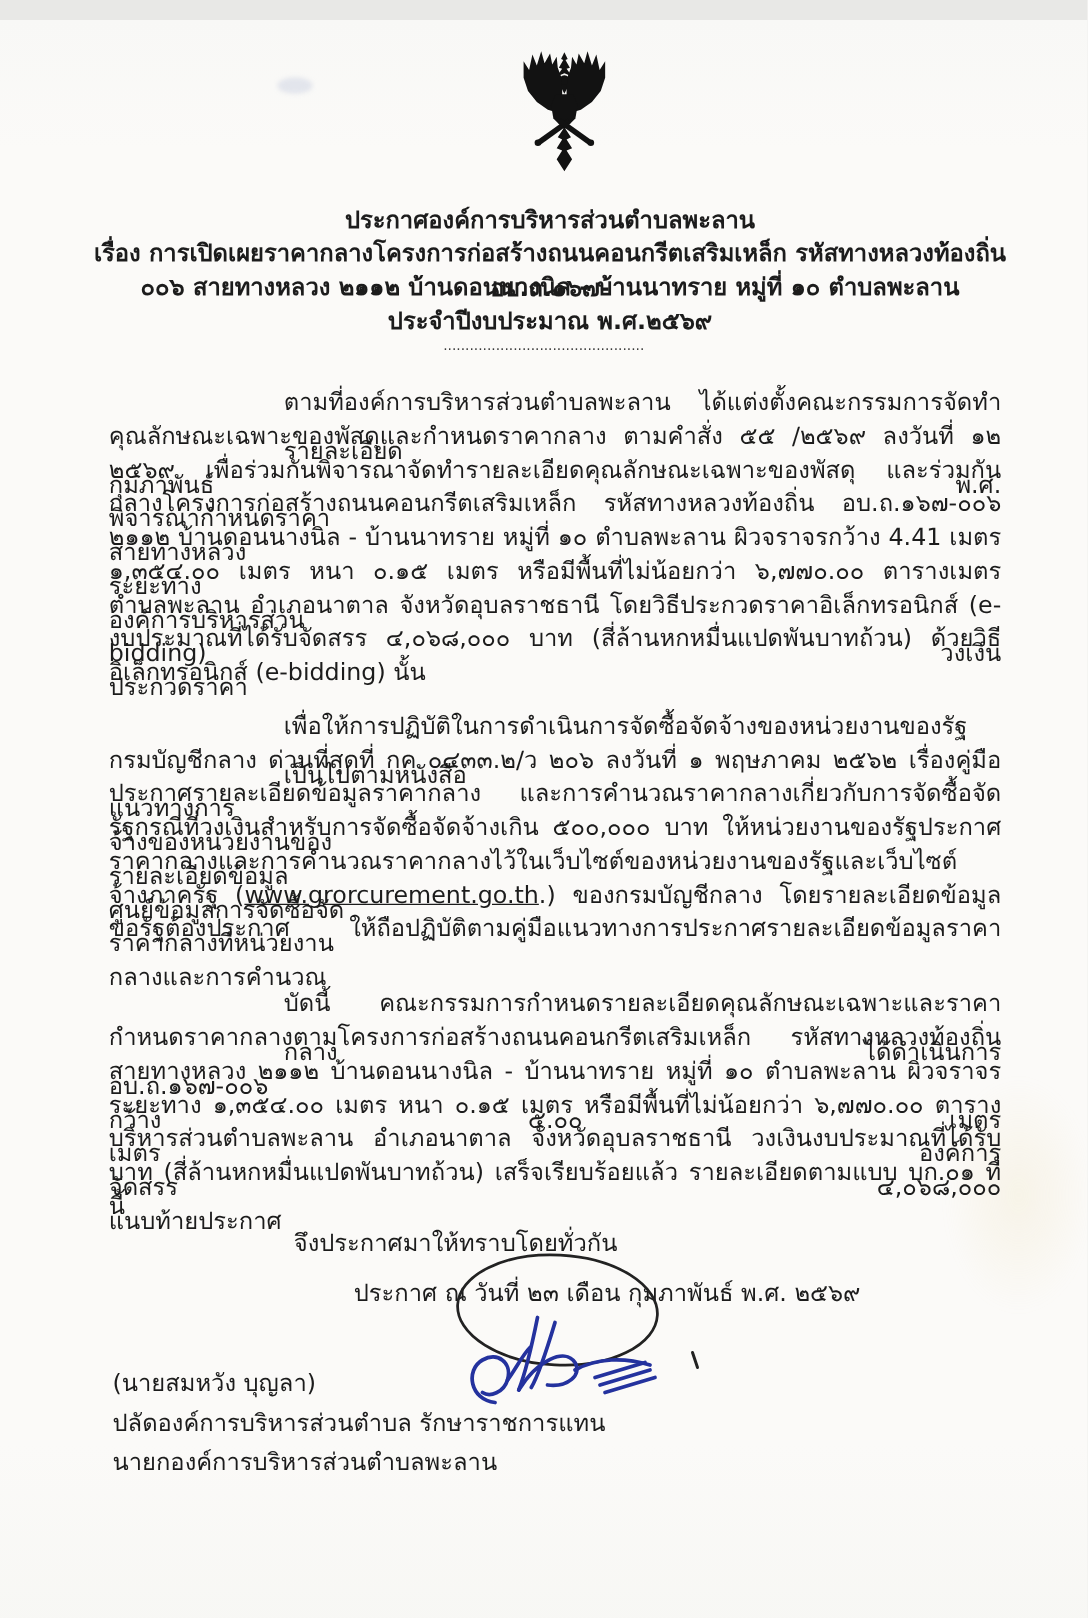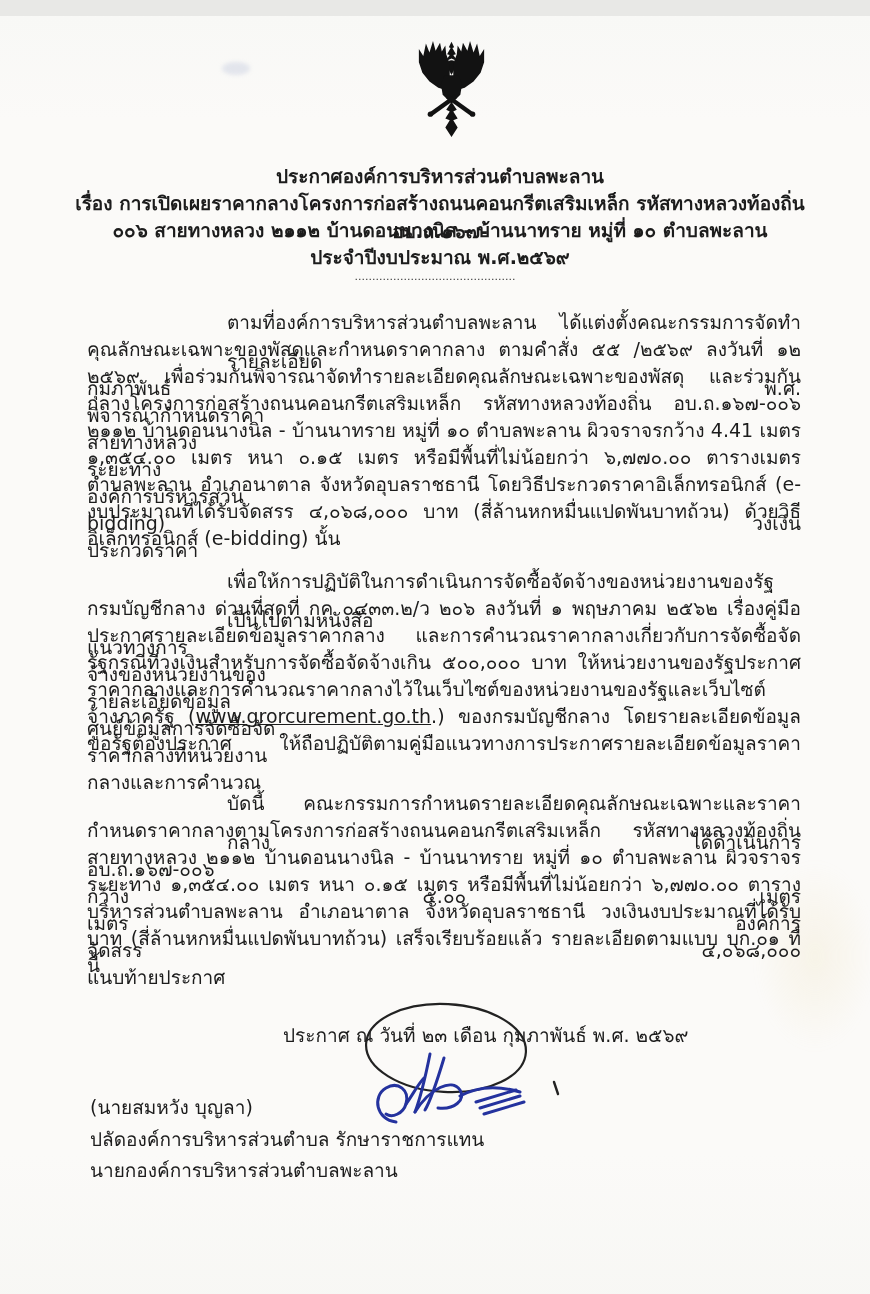--- a/index.html
+++ b/index.html
@@ -147,20 +147,23 @@
   <div class="bodytext para3">
       <div class="line jline indent">บัดนี้  คณะกรรมการกำหนดรายละเอียดคุณลักษณะเฉพาะและราคากลาง  ได้ดำเนินการ</div>
       <div class="line jline">กำหนดราคากลางตามโครงการก่อสร้างถนนคอนกรีตเสริมเหล็ก รหัสทางหลวงท้องถิ่น อบ.ถ.๑๖๗-๐๐๖</div>
       <div class="line jline">สายทางหลวง ๒๑๑๒ บ้านดอนนางนิล - บ้านนาทราย หมู่ที่ ๑๐ ตำบลพะลาน ผิวจราจรกว้าง ๕.๐๐ เมตร</div>
       <div class="line jline">ระยะทาง ๑,๓๕๔.๐๐ เมตร หนา ๐.๑๕ เมตร หรือมีพื้นที่ไม่น้อยกว่า ๖,๗๗๐.๐๐ ตารางเมตร องค์การ</div>
       <div class="line jline">บริหารส่วนตำบลพะลาน อำเภอนาตาล จังหวัดอุบลราชธานี วงเงินงบประมาณที่ได้รับจัดสรร ๔,๐๖๘,๐๐๐</div>
       <div class="line jline">บาท (สี่ล้านหกหมื่นแปดพันบาทถ้วน) เสร็จเรียบร้อยแล้ว รายละเอียดตามแบบ บก.๐๑ ที่แนบท้ายประกาศ</div>
       <div class="line jline short">นี้</div>
     </div>
 
+  <div class="closing">
+    <div class="line">จึงประกาศมาให้ทราบโดยทั่วกัน</div>
+  </div>
 
   <div class="dateline">
     <div class="line">ประกาศ  ณ วันที่ ๒๓  เดือน  กุมภาพันธ์ พ.ศ. ๒๕๖๙</div>
   </div>
 
   <div class="month-circle">
     <svg viewBox="0 0 168 96" xmlns="http://www.w3.org/2000/svg">
       <ellipse cx="84" cy="48" rx="80" ry="44" fill="none" stroke="#222222" stroke-width="2.2" transform="rotate(3 84 48)"></ellipse>
     </svg>
   </div>

